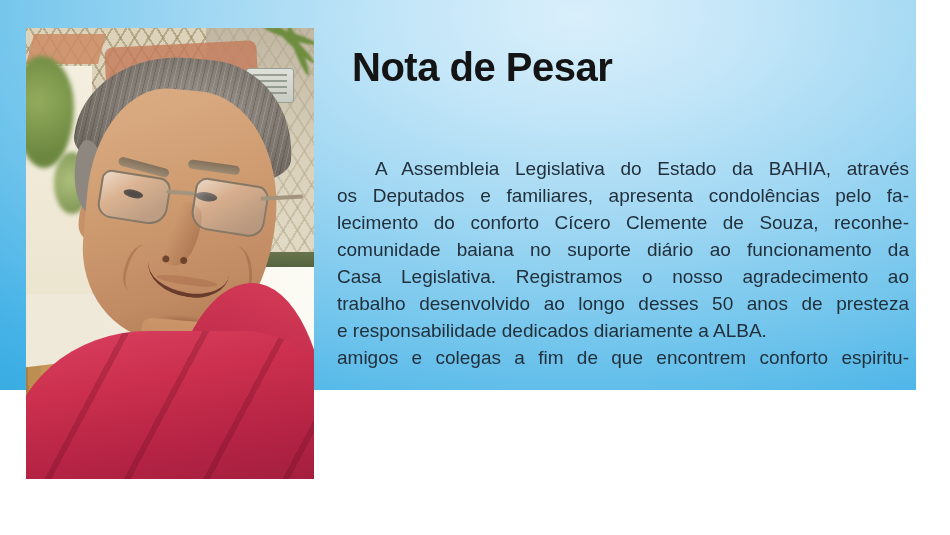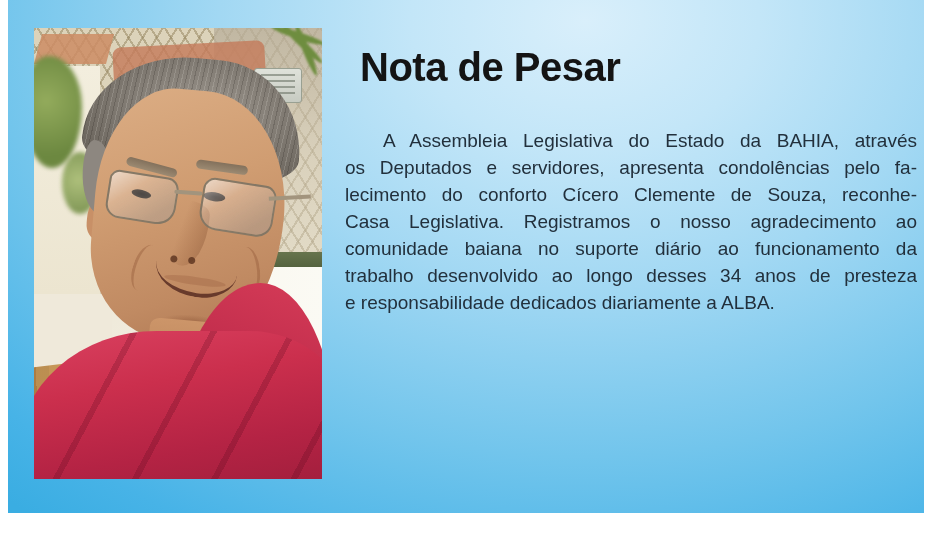--- a/index.html
+++ b/index.html
@@ -3,21 +3,21 @@
 <meta charset="utf-8">
 <style>
   html,body{margin:0;padding:0;}
   body{
     width:950px;height:535px;position:relative;overflow:hidden;
     background:#ffffff;
     font-family:"Liberation Sans", sans-serif;
   }
   
   .card{
-    position:absolute;left:8px;top:0;width:916px;height:513px;
+    position:absolute;left:0;top:0;width:916px;height:390px;
     background:
       radial-gradient(95% 125% at 63% 4%,
         #d9effb 0%, #c3e6f8 20%, #a2d8f3 42%,
         #72c5ec 68%, #47b3e7 90%, #3aade2 100%);
   }
   
   .photo{
     position:absolute;left:26px;top:28px;width:288px;height:451px;
     overflow:hidden;background:linear-gradient(180deg,#e7e0cc 0%,#eee8d8 55%,#f4f1e5 100%);
   }
@@ -111,21 +111,21 @@
     position:absolute;left:352px;top:42px;
     font-size:40px;line-height:50px;font-weight:700;letter-spacing:-0.5px;
     color:#141414;white-space:nowrap;
   }
   .note-body{
     position:absolute;left:337px;top:127px;width:572px;
     font-size:19px;color:#22303c;
   }
   .ln{line-height:27px;height:27px;overflow:hidden;text-align:justify;text-align-last:justify;}
   .ln.last{text-align:left;text-align-last:left;}
-  .ln.indent{text-indent:38px;}
+  .ln.indent{text-indent:38px;margin-top:28px;}
 </style>
 </head>
 <body>
 
 <div class="card">
 
   <div class="photo">
     <div class="p-fence"></div>
     <div class="p-bldg"></div>
     <div class="p-sky"></div>
@@ -168,21 +168,22 @@
     </div>
 
     <div class="p-shoulder"></div>
     <div class="p-shirt"></div>
   </div>
 
   <div class="title">Nota de Pesar</div>
 
   <div class="note-body">
     <div class="ln indent">A Assembleia Legislativa do Estado da BAHIA, através</div>
-    <div class="ln">os Deputados e servidores, apresenta condolências pelo fa-</div>
+    <div class="ln">os Deputados e familiares, apresenta condolências pelo fa-</div>
     <div class="ln">lecimento do conforto Cícero Clemente de Souza, reconhe-</div>
+    <div class="ln">comunidade baiana no suporte diário ao funcionamento da</div>
     <div class="ln">Casa Legislativa. Registramos o nosso agradecimento ao</div>
-    <div class="ln">comunidade baiana no suporte diário ao funcionamento da</div>
-    <div class="ln">trabalho desenvolvido ao longo desses 34 anos de presteza</div>
+    <div class="ln">trabalho desenvolvido ao longo desses 50 anos de presteza</div>
     <div class="ln last">e responsabilidade dedicados diariamente a ALBA.</div>
+    <div class="ln">amigos e colegas a fim de que encontrem conforto espiritu-</div>
   </div>
 
 </div>
 
 </body></html>

